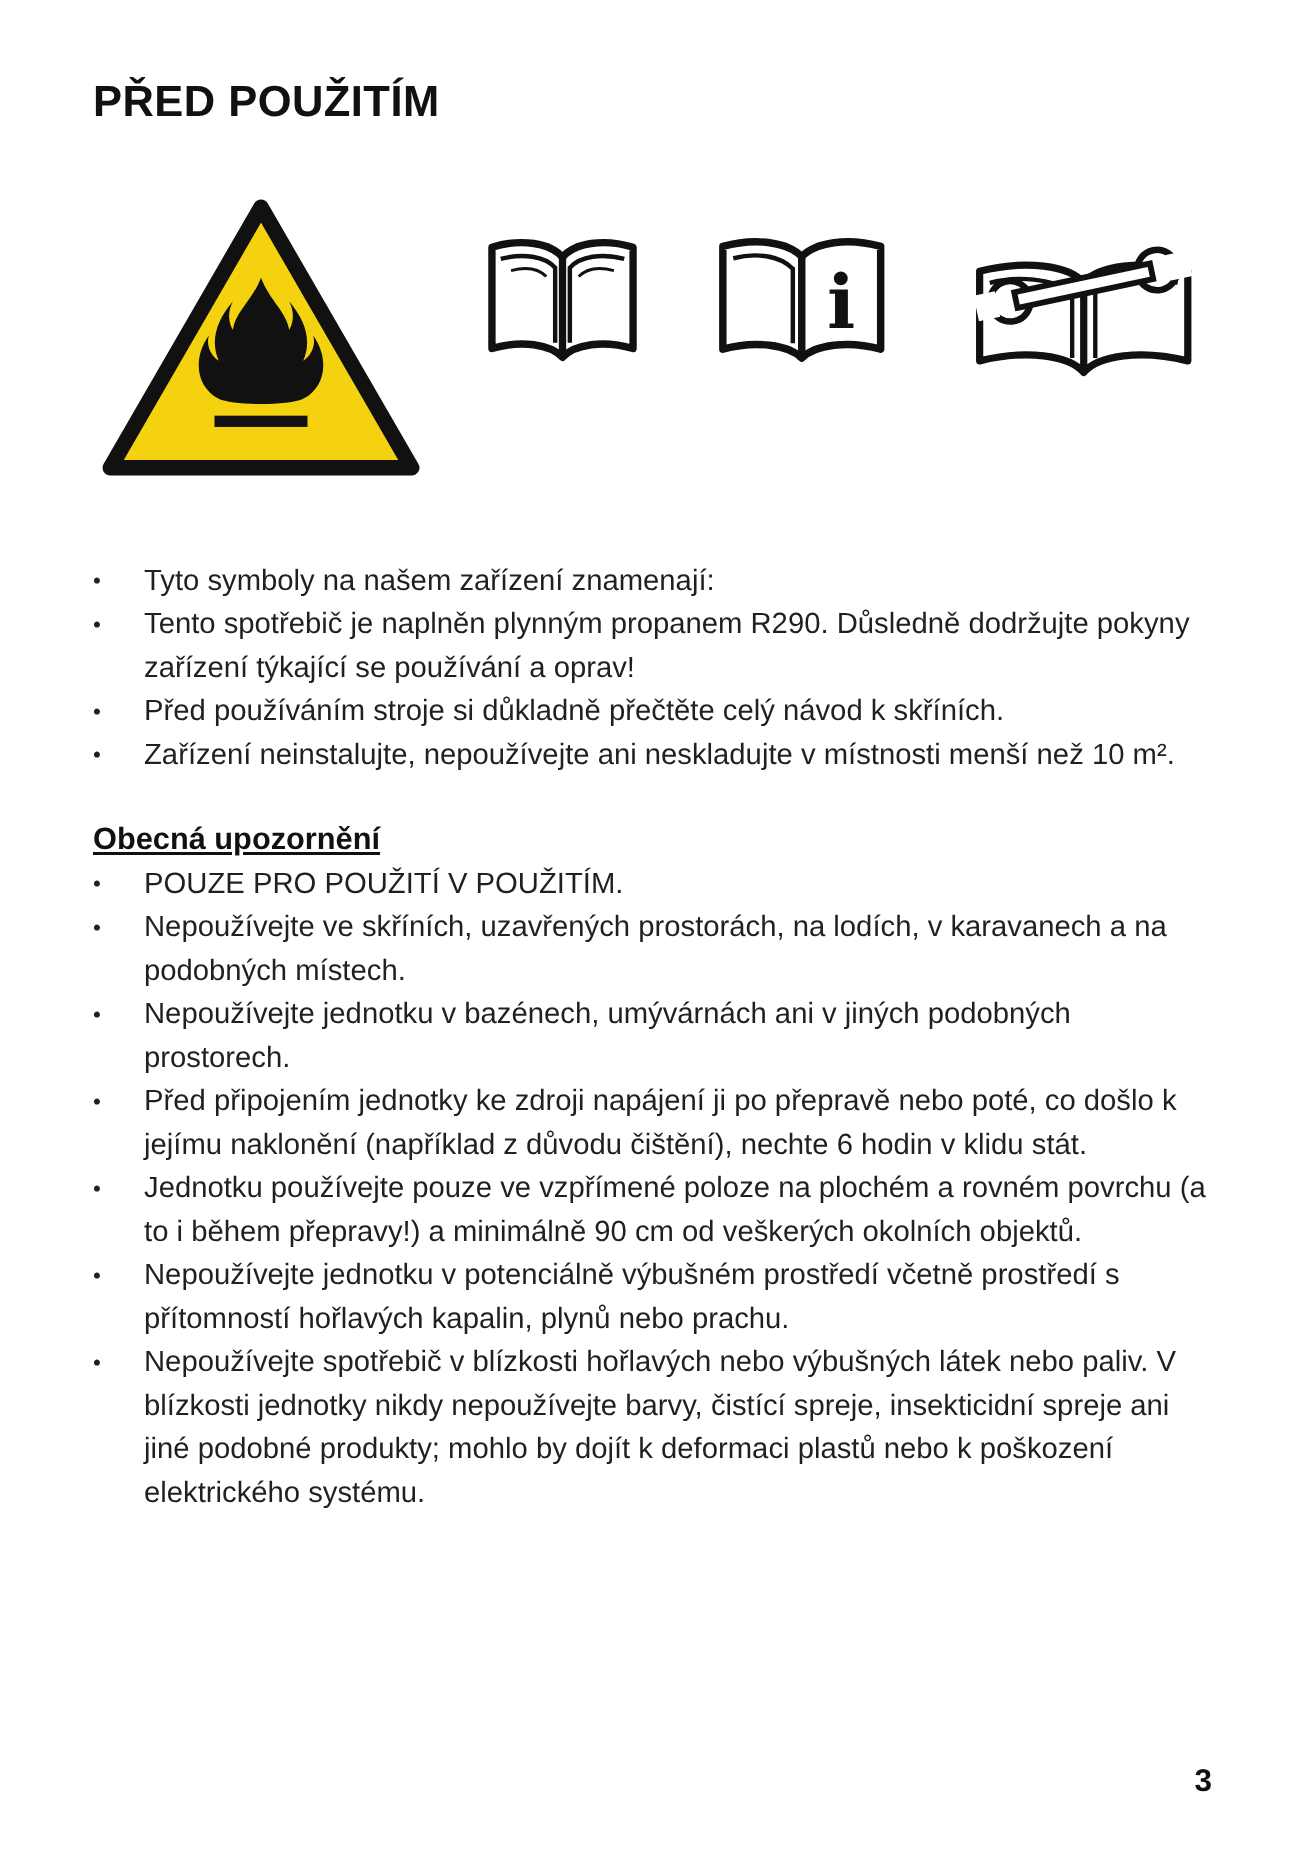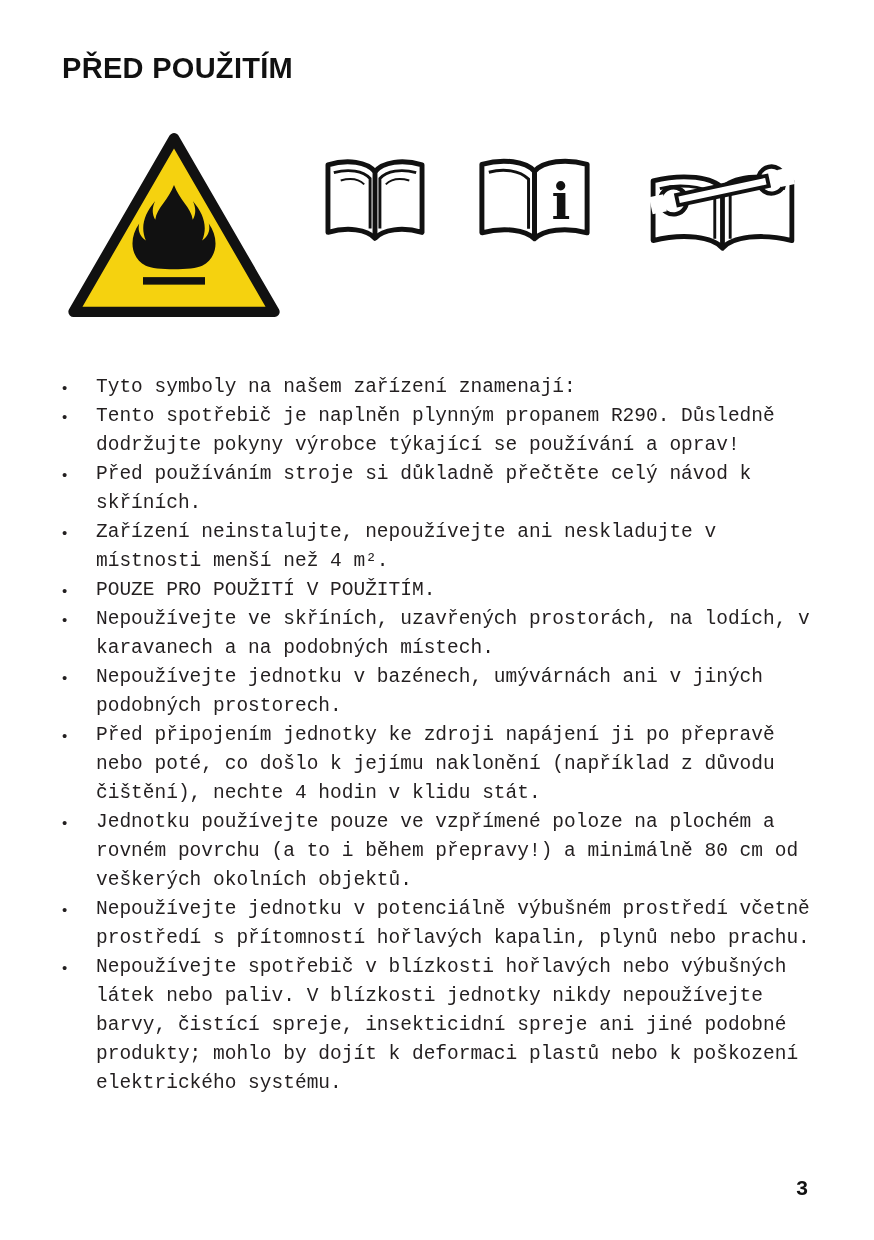--- a/index.html
+++ b/index.html
@@ -41,21 +41,21 @@
     line-height: 29px;
     color: #231f20;
   }
   .bullet-marker {
     flex: none;
     width: 34px;
     font-size: 15px;
     line-height: 29px;
     color: #231f20;
   }
-  .bullet-text { flex: 1; font-family: Liberation Mono, monospace; }
+  .bullet-text { flex: 1; }
   .section-heading {
     font-size: 20.5px;
     font-weight: 700;
     text-decoration: underline;
     color: #111111;
     margin: 30px 0 3px 0;
   }
   .page-number {
     position: absolute;
     right: 66px;
@@ -116,53 +116,54 @@
 
   </div>
 
   <div class="bullet-list">
     <div class="bullet-item">
       <span class="bullet-marker">•</span>
       <span class="bullet-text">Tyto symboly na našem zařízení znamenají:</span>
     </div>
     <div class="bullet-item">
       <span class="bullet-marker">•</span>
-      <span class="bullet-text">Tento spotřebič je naplněn plynným propanem R290. Důsledně dodržujte pokyny výrobce týkající se používání a oprav!</span>
+      <span class="bullet-text">Tento spotřebič je naplněn plynným propanem R290. Důsledně dodržujte pokyny zařízení týkající se používání a oprav!</span>
     </div>
     <div class="bullet-item">
       <span class="bullet-marker">•</span>
       <span class="bullet-text">Před používáním stroje si důkladně přečtěte celý návod k skříních.</span>
     </div>
     <div class="bullet-item">
       <span class="bullet-marker">•</span>
-      <span class="bullet-text">Zařízení neinstalujte, nepoužívejte ani neskladujte v místnosti menší než 4 m².</span>
+      <span class="bullet-text">Zařízení neinstalujte, nepoužívejte ani neskladujte v místnosti menší než 10 m².</span>
     </div>
   </div>
 
+  <h2 class="section-heading">Obecná upozornění</h2>
 
   <div class="bullet-list">
     <div class="bullet-item">
       <span class="bullet-marker">•</span>
       <span class="bullet-text">POUZE PRO POUŽITÍ V POUŽITÍM.</span>
     </div>
     <div class="bullet-item">
       <span class="bullet-marker">•</span>
       <span class="bullet-text">Nepoužívejte ve skříních, uzavřených prostorách, na lodích, v karavanech a na podobných místech.</span>
     </div>
     <div class="bullet-item">
       <span class="bullet-marker">•</span>
       <span class="bullet-text">Nepoužívejte jednotku v bazénech, umývárnách ani v jiných podobných prostorech.</span>
     </div>
     <div class="bullet-item">
       <span class="bullet-marker">•</span>
-      <span class="bullet-text">Před připojením jednotky ke zdroji napájení ji po přepravě nebo poté, co došlo k jejímu naklonění (například z důvodu čištění), nechte 4 hodin v klidu stát.</span>
+      <span class="bullet-text">Před připojením jednotky ke zdroji napájení ji po přepravě nebo poté, co došlo k jejímu naklonění (například z důvodu čištění), nechte 6 hodin v klidu stát.</span>
     </div>
     <div class="bullet-item">
       <span class="bullet-marker">•</span>
-      <span class="bullet-text">Jednotku používejte pouze ve vzpřímené poloze na plochém a rovném povrchu (a to i během přepravy!) a minimálně 80 cm od veškerých okolních objektů.</span>
+      <span class="bullet-text">Jednotku používejte pouze ve vzpřímené poloze na plochém a rovném povrchu (a to i během přepravy!) a minimálně 90 cm od veškerých okolních objektů.</span>
     </div>
     <div class="bullet-item">
       <span class="bullet-marker">•</span>
       <span class="bullet-text">Nepoužívejte jednotku v potenciálně výbušném prostředí včetně prostředí s přítomností hořlavých kapalin, plynů nebo prachu.</span>
     </div>
     <div class="bullet-item">
       <span class="bullet-marker">•</span>
       <span class="bullet-text">Nepoužívejte spotřebič v blízkosti hořlavých nebo výbušných látek nebo paliv. V blízkosti jednotky nikdy nepoužívejte barvy, čistící spreje, insekticidní spreje ani jiné podobné produkty; mohlo by dojít k deformaci plastů nebo k poškození elektrického systému.</span>
     </div>
   </div>

